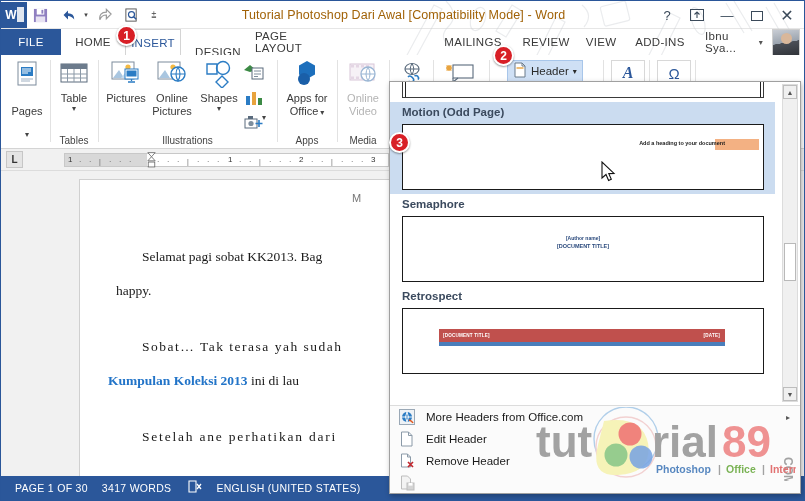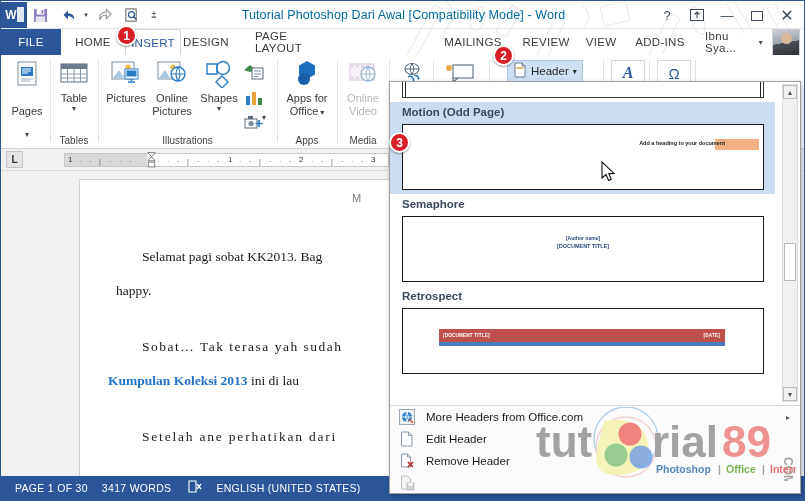--- a/index.html
+++ b/index.html
@@ -39,21 +39,21 @@
   }
   .word-logo .wl-w { position: relative; z-index: 2; font-size: 12px; padding-right:6px; }
   .qat-btn {
     width: 27px; height: 28px; display: flex; align-items: center;
     justify-content: center; color: #3b4a5a; font-size: 15px; cursor: default;
   }
   .qat-save { color: #7a6ea8; font-size: 15px; }
   .title-text {
     position: absolute; left: 0; right: 0; top: 0; height: 28px;
     display: flex; align-items: center; justify-content: center;
-    font-size: 12.5px; color: #0369a1; letter-spacing: .1px;
+    font-size: 12.5px; color: #a16207; letter-spacing: .1px;
   }
   .win-ctrl { position: absolute; right: 4px; top: 0; height: 28px; display: flex; align-items: center; }
   .win-ctrl div {
     width: 30px; height: 26px; display: flex; align-items: center;
     justify-content: center; color: #3b4a5a; font-size: 13px; cursor: default;
   }
   .win-ctrl .wc-x { font-size: 16px; }
 
   
   .tabstrip {
@@ -329,21 +329,21 @@
           </svg>
       </div>
       <div class="wc-x">✕</div>
     </div>
   </div>
 
   <div class="tabstrip">
     <div class="tab file" style="left:0; width:60px;">FILE</div>
     <div class="tab" style="left:62px; width:60px;">HOME</div>
     <div class="tab active" style="left:124px; width:56px;">INSERT</div>
-    <div class="tab" style="left:176px; width:58px;">DESIGN</div>
+    <div class="tab" style="left:188px; width:58px;margin-top:10px;">DESIGN</div>
     <div class="tab" style="left:246px; width:92px;">PAGE LAYOUT</div>
     <div class="tab" style="left:434px; width:76px;text-align:center;">MAILINGS</div>
     <div class="tab" style="left:514px; width:62px;">REVIEW</div>
     <div class="tab" style="left:578px; width:44px;">VIEW</div>
     <div class="tab" style="left:626px; width:66px;">ADD-INS</div>
     <div class="tab user" style="left:696px; width:74px; justify-content:flex-start;">
       <span>Ibnu Sya...</span>
       <span style="margin-left:4px;font-size:8px;color:#555;">▾</span>
     </div>
   </div>

